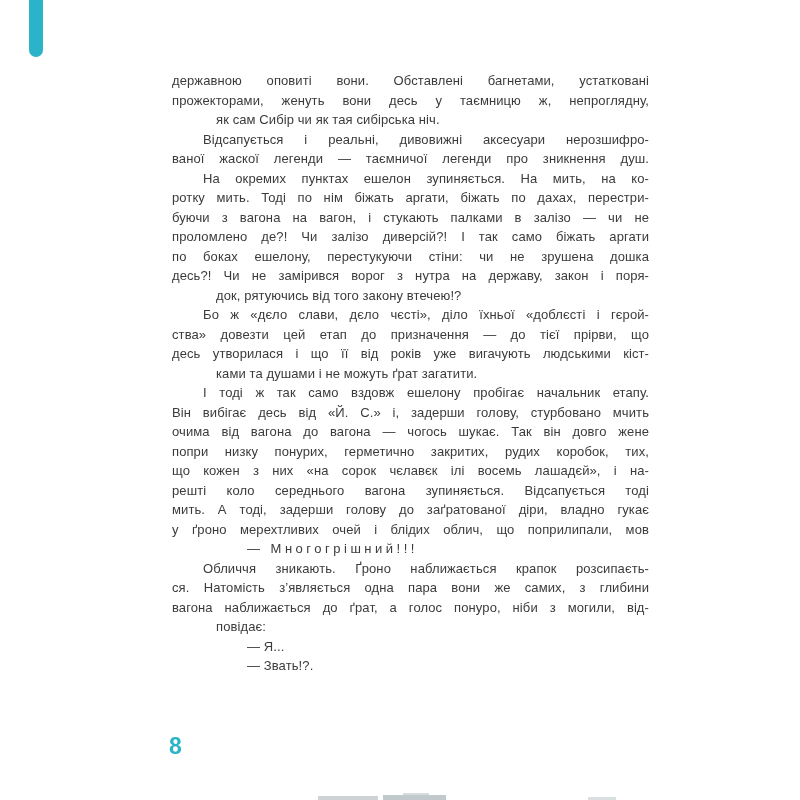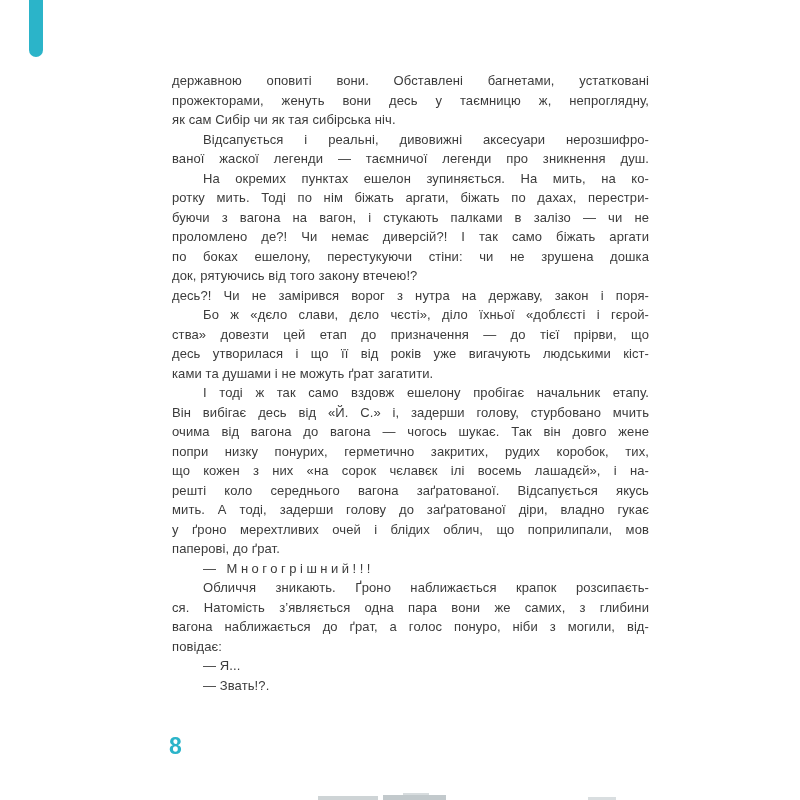--- a/index.html
+++ b/index.html
@@ -39,20 +39,21 @@
   .line {
     width: 100%;
   }
   .line.just {
     text-align: justify;
     text-align-last: justify;
   }
   .line.lastline {
     text-align: left;
     text-align-last: left;
+    margin-left: 44px;
   }
   .line.indent {
     text-indent: 31px;
   }
   .line.spaced {
     letter-spacing: 3.5px;
   }
   
   .pagenum {
     position: absolute;
@@ -86,37 +87,36 @@
 
   <div class="textblock">
       <div class="line just">державною оповиті вони. Обставлені багнетами, устатковані</div>
       <div class="line just">прожекторами, женуть вони десь у таємницю ж, непроглядну,</div>
       <div class="line lastline">як сам Сибір чи як тая сибірська ніч.</div>
       <div class="line just indent">Відсапується і реальні, дивовижні аксесуари нерозшифро-</div>
       <div class="line just">ваної жаскої легенди — таємничої легенди про зникнення душ.</div>
       <div class="line just indent">На окремих пунктах ешелон зупиняється. На мить, на ко-</div>
       <div class="line just">ротку мить. Тоді по нім біжать аргати, біжать по дахах, перестри-</div>
       <div class="line just">буючи з вагона на вагон, і стукають палками в залізо — чи не</div>
-      <div class="line just">проломлено де?! Чи немає диверсій?! І так само біжать аргати</div>
+      <div class="line just">проломлено де?! Чи залізо диверсій?! І так само біжать аргати</div>
       <div class="line just">по боках ешелону, перестукуючи стіни: чи не зрушена дошка</div>
+      <div class="line just">десь?! Чи не замірився ворог з нутра на державу, закон і поря-</div>
       <div class="line lastline">док, рятуючись від того закону втечею!?</div>
-      <div class="line just">десь?! Чи не замірився ворог з нутра на державу, закон і поря-</div>
       <div class="line just indent">Бо ж «дєло слави, дєло чєсті», діло їхньої «доблєсті і гєрой-</div>
       <div class="line just">ства» довезти цей етап до призначення — до тієї прірви, що</div>
       <div class="line just">десь утворилася і що її від років уже вигачують людськими кіст-</div>
       <div class="line lastline">ками та душами і не можуть ґрат загатити.</div>
       <div class="line just indent">І тоді ж так само вздовж ешелону пробігає начальник етапу.</div>
       <div class="line just">Він вибігає десь від «Й. С.» і, задерши голову, стурбовано мчить</div>
       <div class="line just">очима від вагона до вагона — чогось шукає. Так він довго жене</div>
       <div class="line just">попри низку понурих, герметично закритих, рудих коробок, тих,</div>
       <div class="line just">що кожен з них «на сорок чєлавєк ілі восемь лашадєй», і на-</div>
-      <div class="line just">решті коло середнього вагона заґратованої. Відсапується якусь</div>
+      <div class="line just">решті коло середнього вагона зупиняється. Відсапується тоді</div>
       <div class="line just">мить. А тоді, задерши голову до заґратованої діри, владно гукає</div>
       <div class="line just">у ґроно мерехтливих очей і блідих облич, що поприлипали, мов</div>
-      <div class="line lastline">паперові, до ґрат.</div>
       <div class="line lastline indent spaced">— Многогрішний!!!</div>
       <div class="line just indent">Обличчя зникають. Ґроно наближається крапок розсипаєть-</div>
       <div class="line just">ся. Натомість з’являється одна пара вони же самих, з глибини</div>
       <div class="line just">вагона наближається до ґрат, а голос понуро, ніби з могили, від-</div>
       <div class="line lastline">повідає:</div>
       <div class="line lastline indent">— Я...</div>
       <div class="line lastline indent">— Звать!?.</div>
     </div>
 
   <div class="pagenum">8</div>

